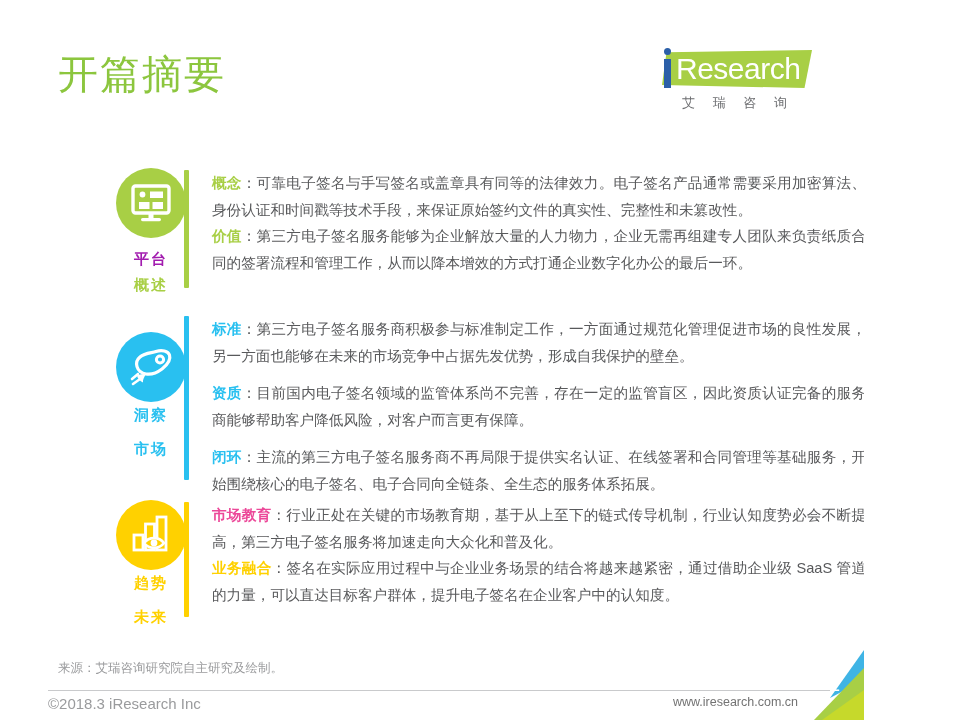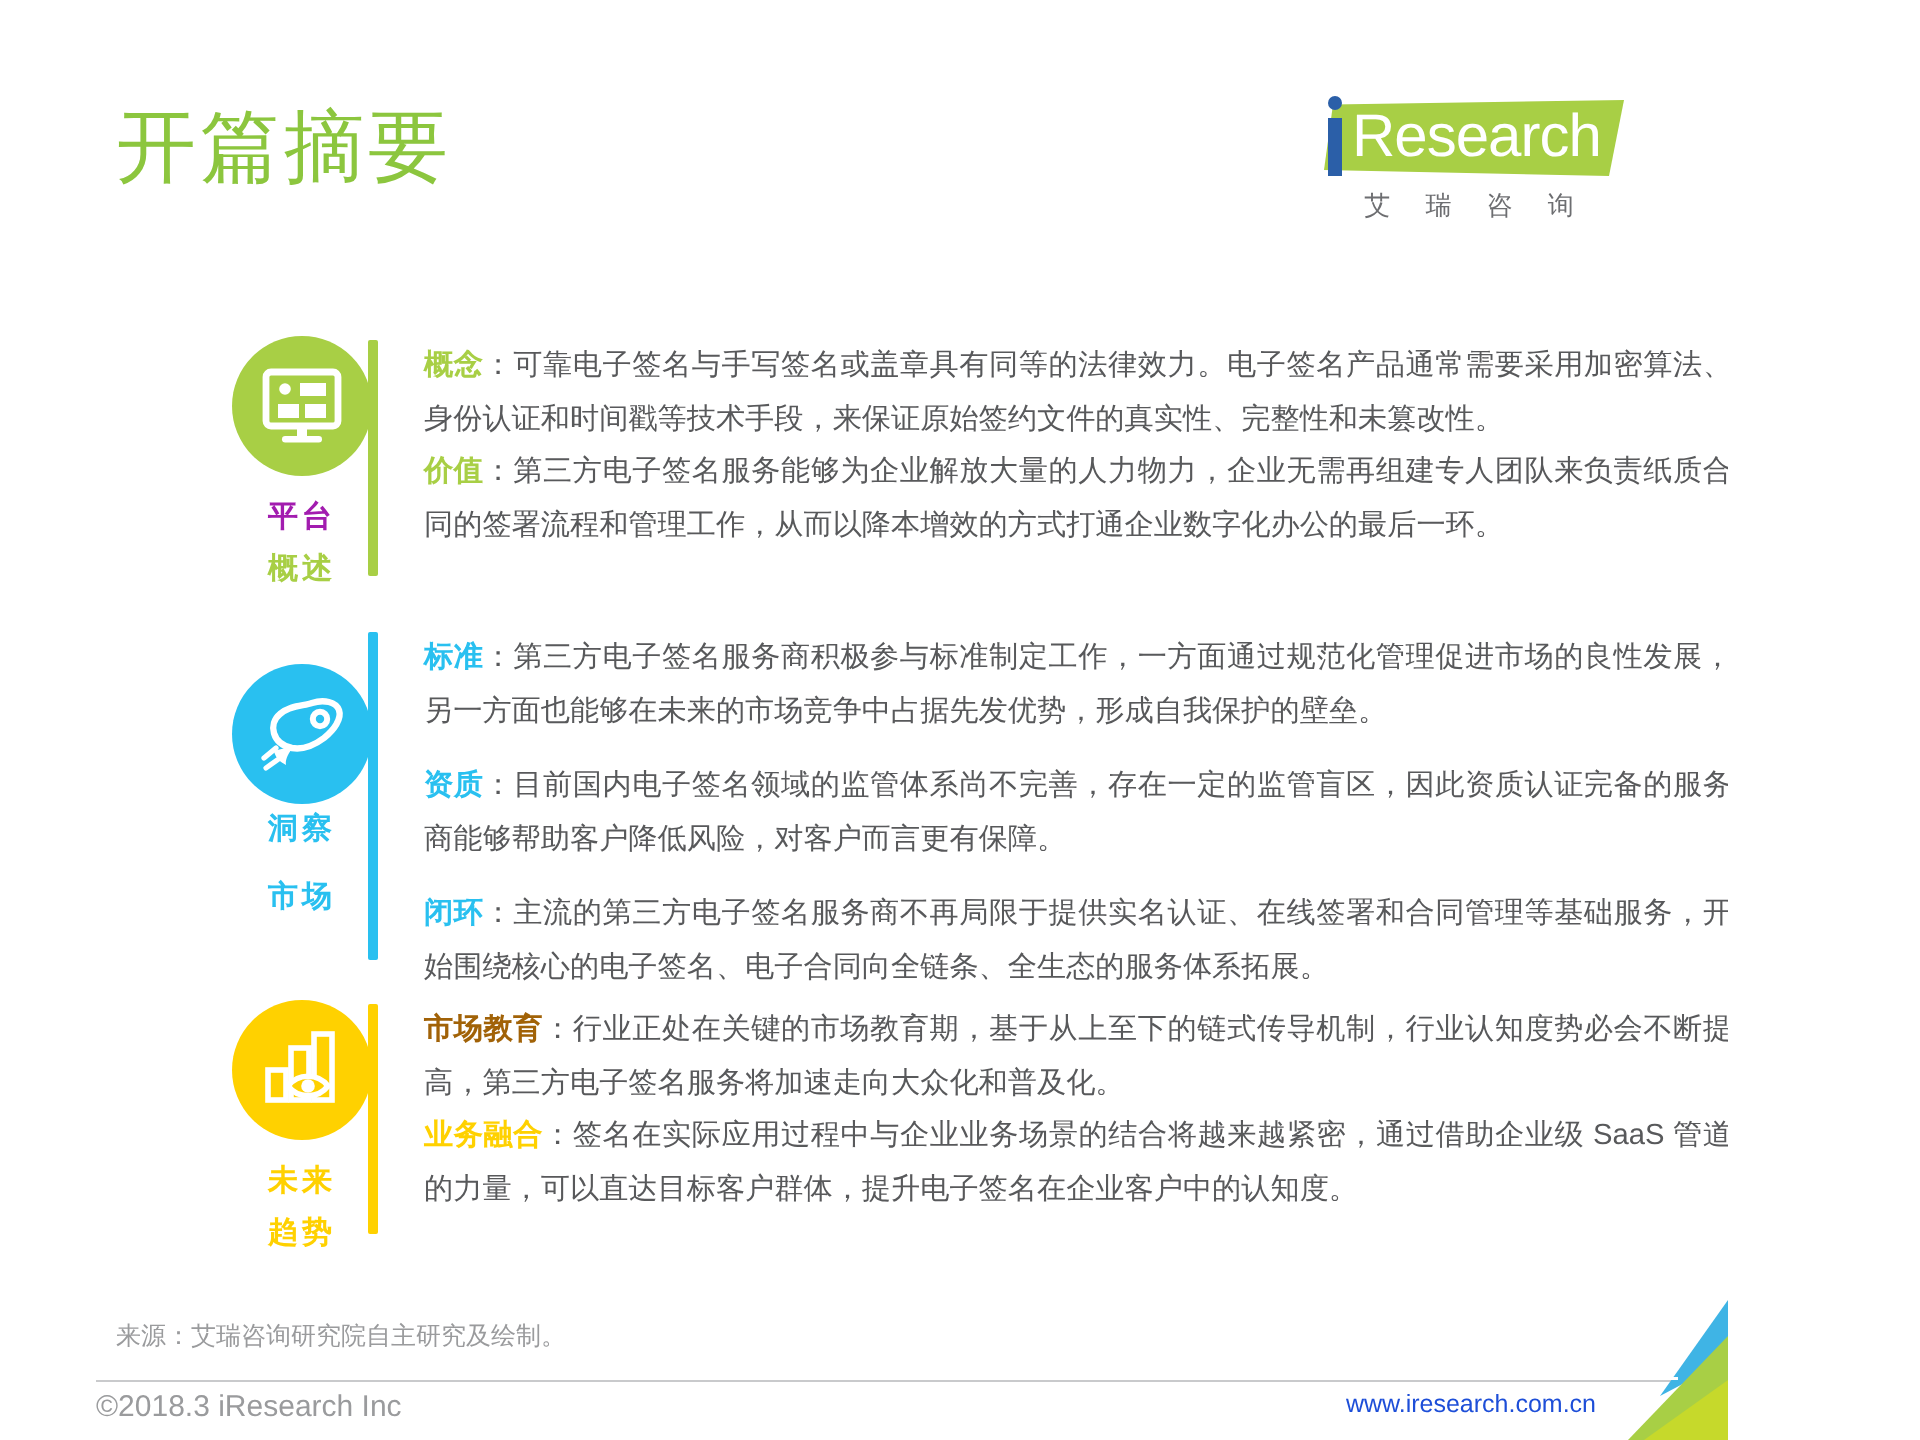--- a/index.html
+++ b/index.html
@@ -160,21 +160,21 @@
     left: 48px;
     top: 695px;
     font-size: 15px;
     color: #9a9b9d;
   }
   .site-url {
     position: absolute;
     right: 66px;
     top: 695px;
     font-size: 12.5px;
-    color: #1d4ed8;
+    color: #737373;
   }
 
   
   .corner {
     position: absolute;
     right: 0;
     bottom: 0;
     width: 70px;
     height: 70px;
   }
@@ -253,26 +253,26 @@
     <div class="badge" style="top:0px;">
       <div class="circle" style="background:#ffd100;">
         <svg width="70" height="70" viewBox="0 0 70 70" aria-hidden="true">
           <rect x="18" y="35" width="9" height="15" fill="none" stroke="#ffffff" stroke-width="2.8"></rect>
           <rect x="29.5" y="24" width="9" height="26" fill="none" stroke="#ffffff" stroke-width="2.8"></rect>
           <rect x="41" y="17" width="9" height="33" fill="none" stroke="#ffffff" stroke-width="2.8"></rect>
           <path d="M28 43 C33 36.5 43 36.5 48 43 C43 49.5 33 49.5 28 43 Z" fill="#ffd100" stroke="#ffffff" stroke-width="2.8"></path>
           <circle cx="38" cy="43" r="3.4" fill="#ffffff"></circle>
         </svg>
       </div>
+      <div class="badge-label" style="color:#ffd100;">趋势</div>
       <div class="badge-label first" style="color:#ffd100;">未来</div>
-      <div class="badge-label" style="color:#ffd100;">趋势</div>
     </div>
     <div class="vbar" style="top:2px; height:115px; background:#ffd100;"></div>
     <div class="body-text" style="top:2px;">
-      <p><span class="kw" style="color:#a16207;">市场教育</span><span>：行业正处在关键的市场教育期，基于从上至下的链式传导机制，行业认知度势必会不断提高，第三方电子签名服务将加速走向大众化和普及化。</span></p>
+      <p><span class="kw" style="color:#ec4899;">市场教育</span><span>：行业正处在关键的市场教育期，基于从上至下的链式传导机制，行业认知度势必会不断提高，第三方电子签名服务将加速走向大众化和普及化。</span></p>
       <p><span class="kw" style="color:#ffd100;">业务融合</span><span>：签名在实际应用过程中与企业业务场景的结合将越来越紧密，通过借助企业级 SaaS 管道的力量，可以直达目标客户群体，提升电子签名在企业客户中的认知度。</span></p>
     </div>
   </div>
 
   <div class="source-note">来源：艾瑞咨询研究院自主研究及绘制。</div>
   <div class="footer-rule"></div>
   <div class="copyright">©2018.3 iResearch Inc</div>
   <div class="site-url">www.iresearch.com.cn</div>
 
   <svg class="corner" viewBox="0 0 70 70">

